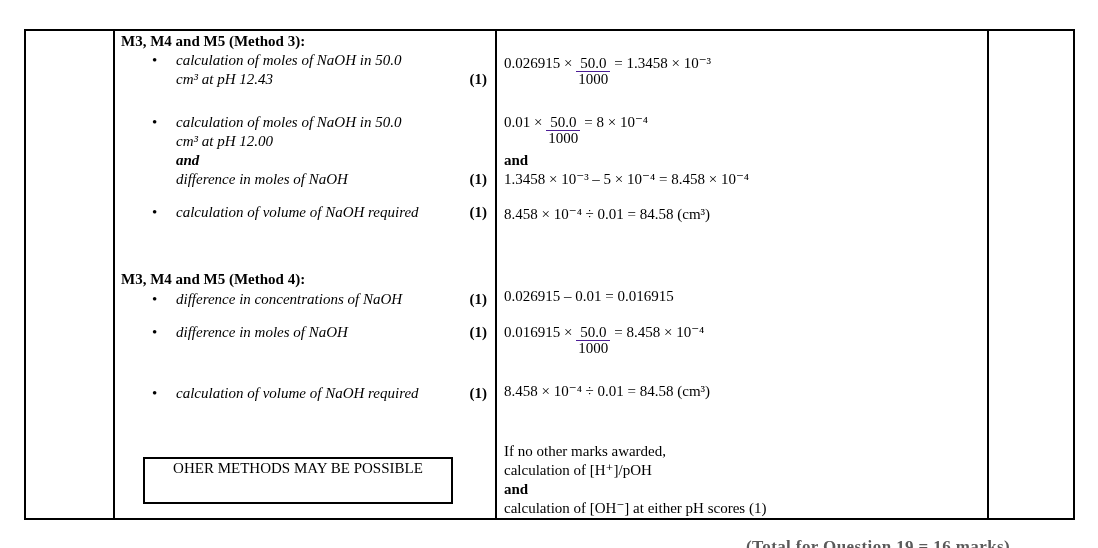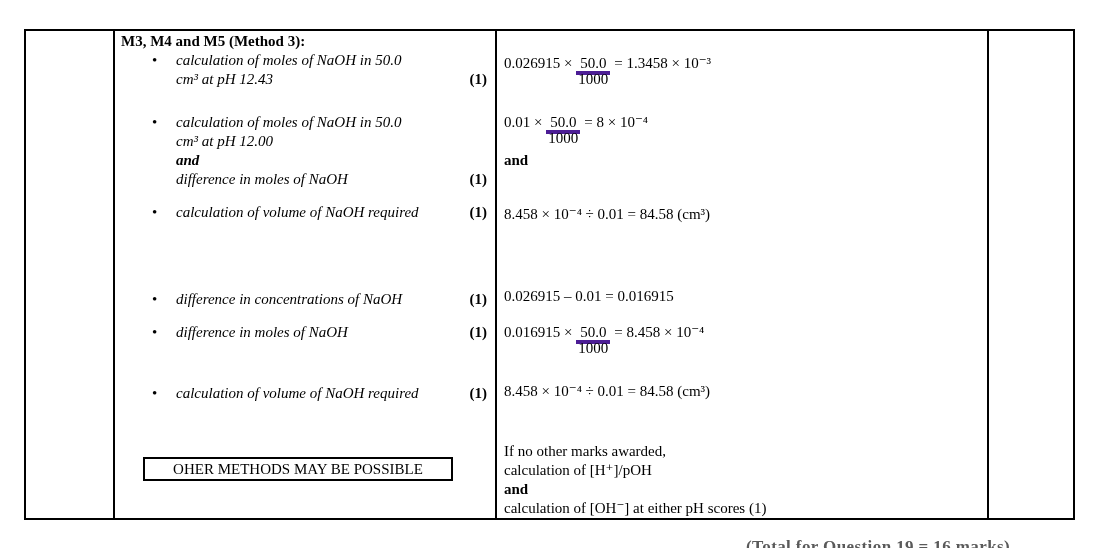--- a/index.html
+++ b/index.html
@@ -19,26 +19,26 @@
   .c3{width:492px;border-left:2px solid #000;}
   .c4{flex:1;border-left:2px solid #000;}
   .cl{position:absolute;left:0;right:0;height:19px;line-height:19px;white-space:nowrap;}
   .cl .head{position:absolute;left:6px;font-weight:bold;}
   .cl .bullet{position:absolute;left:37px;}
   .cl .t{position:absolute;left:61px;font-style:italic;}
   .cl .mark{position:absolute;right:8px;font-weight:bold;}
   .bold{font-weight:bold;}
   .al{position:absolute;left:7px;right:2px;height:19px;line-height:19px;white-space:nowrap;}
   .frac{position:relative;display:inline-block;text-align:center;line-height:19px;}
-  .frac .num{border-bottom:4px solid #4c1d95;padding:0 4px;margin-top:40px;}
+  .frac .num{border-bottom:1px solid #4c1d95;padding:0 4px;margin-top:40px;}
   .frac .den{position:absolute;left:-8%;width:116%;top:16px;text-align:center;}
   .obox{
-    position:absolute;left:28px;top:426px;width:310px;height:24px;
+    position:absolute;left:28px;top:426px;width:310px;height:47px;
     border:2px solid #000;box-sizing:border-box;
-    display:flex;align-items:flex-end;justify-content:center;white-space:nowrap;
+    display:flex;align-items:flex-start;justify-content:center;white-space:nowrap;
   }
   .footer-total{
     position:absolute;left:746px;top:537px;height:20px;line-height:20px;
     font-weight:bold;font-size:17px;color:#5a5a5a;letter-spacing:0.4px;white-space:nowrap;
   }
 </style>
 </head>
 <body>
 
 <div class="page">
@@ -74,20 +74,23 @@
         <span class="t">difference in moles of NaOH</span>
         <span class="mark">(1)</span>
       </div>
 
       <div class="cl" style="top:172px">
         <span class="bullet">•</span>
         <span class="t">calculation of volume of NaOH required</span>
         <span class="mark">(1)</span>
       </div>
 
+      <div class="cl" style="top:239px">
+        <span class="head">M3, M4 and M5 (Method 4):</span>
+      </div>
 
       <div class="cl" style="top:259px">
         <span class="bullet">•</span>
         <span class="t">difference in concentrations of NaOH</span>
         <span class="mark">(1)</span>
       </div>
       <div class="cl" style="top:292px">
         <span class="bullet">•</span>
         <span class="t">difference in moles of NaOH</span>
         <span class="mark">(1)</span>
@@ -110,20 +113,23 @@
         <span>= 1.3458 × 10⁻³</span>
       </div>
 
       <div class="al" style="top:82px">
         <span>0.01 ×</span>
         <span class="frac"><span class="num">50.0</span><span class="den">1000</span></span>
         <span>= 8 × 10⁻⁴</span>
       </div>
       <div class="al bold" style="top:120px">
         <span>and</span>
+      </div>
+      <div class="al" style="top:139px">
+        <span>1.3458 × 10⁻³ – 5 × 10⁻⁴ = 8.458 × 10⁻⁴</span>
       </div>
 
       <div class="al" style="top:174px">
         <span>8.458 × 10⁻⁴ ÷ 0.01 = 84.58 (cm³)</span>
       </div>
 
       <div class="al" style="top:256px">
         <span>0.026915 – 0.01 = 0.016915</span>
       </div>
 

